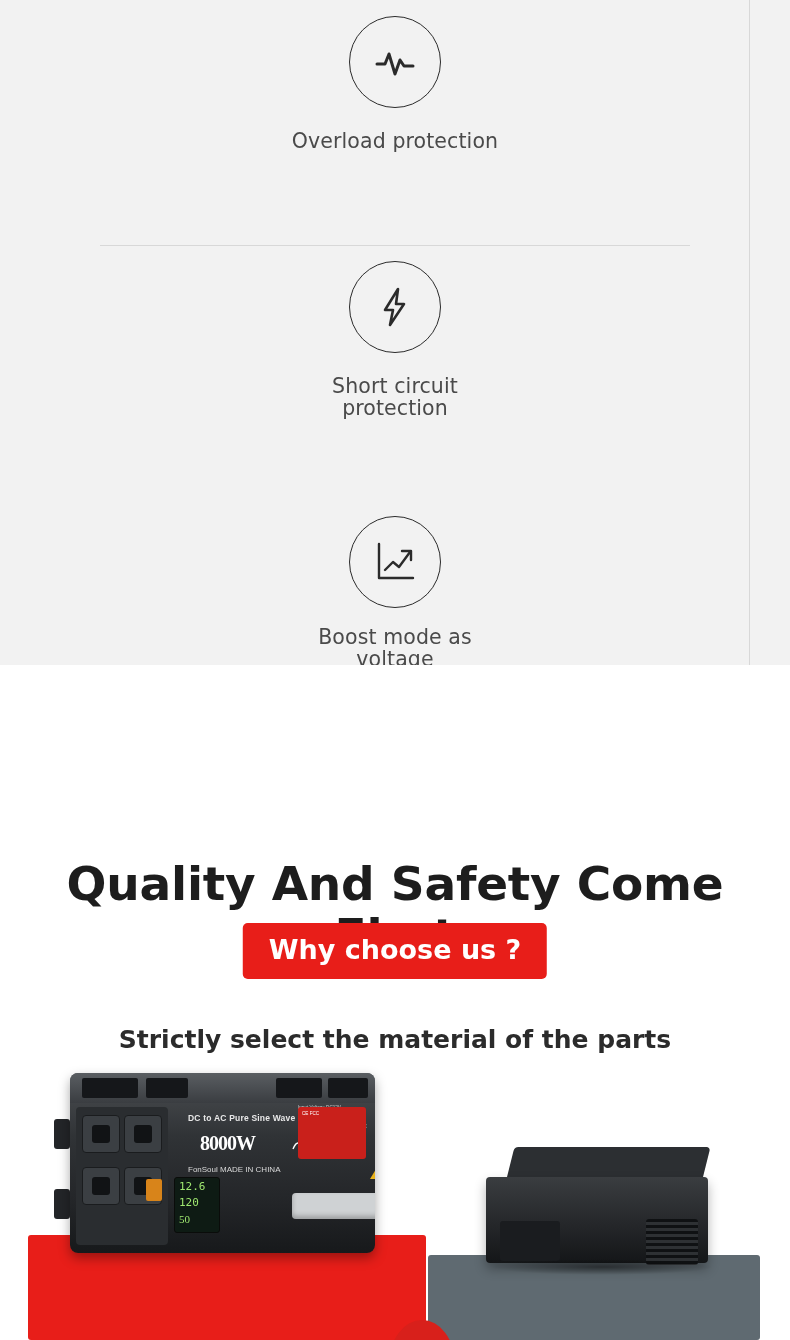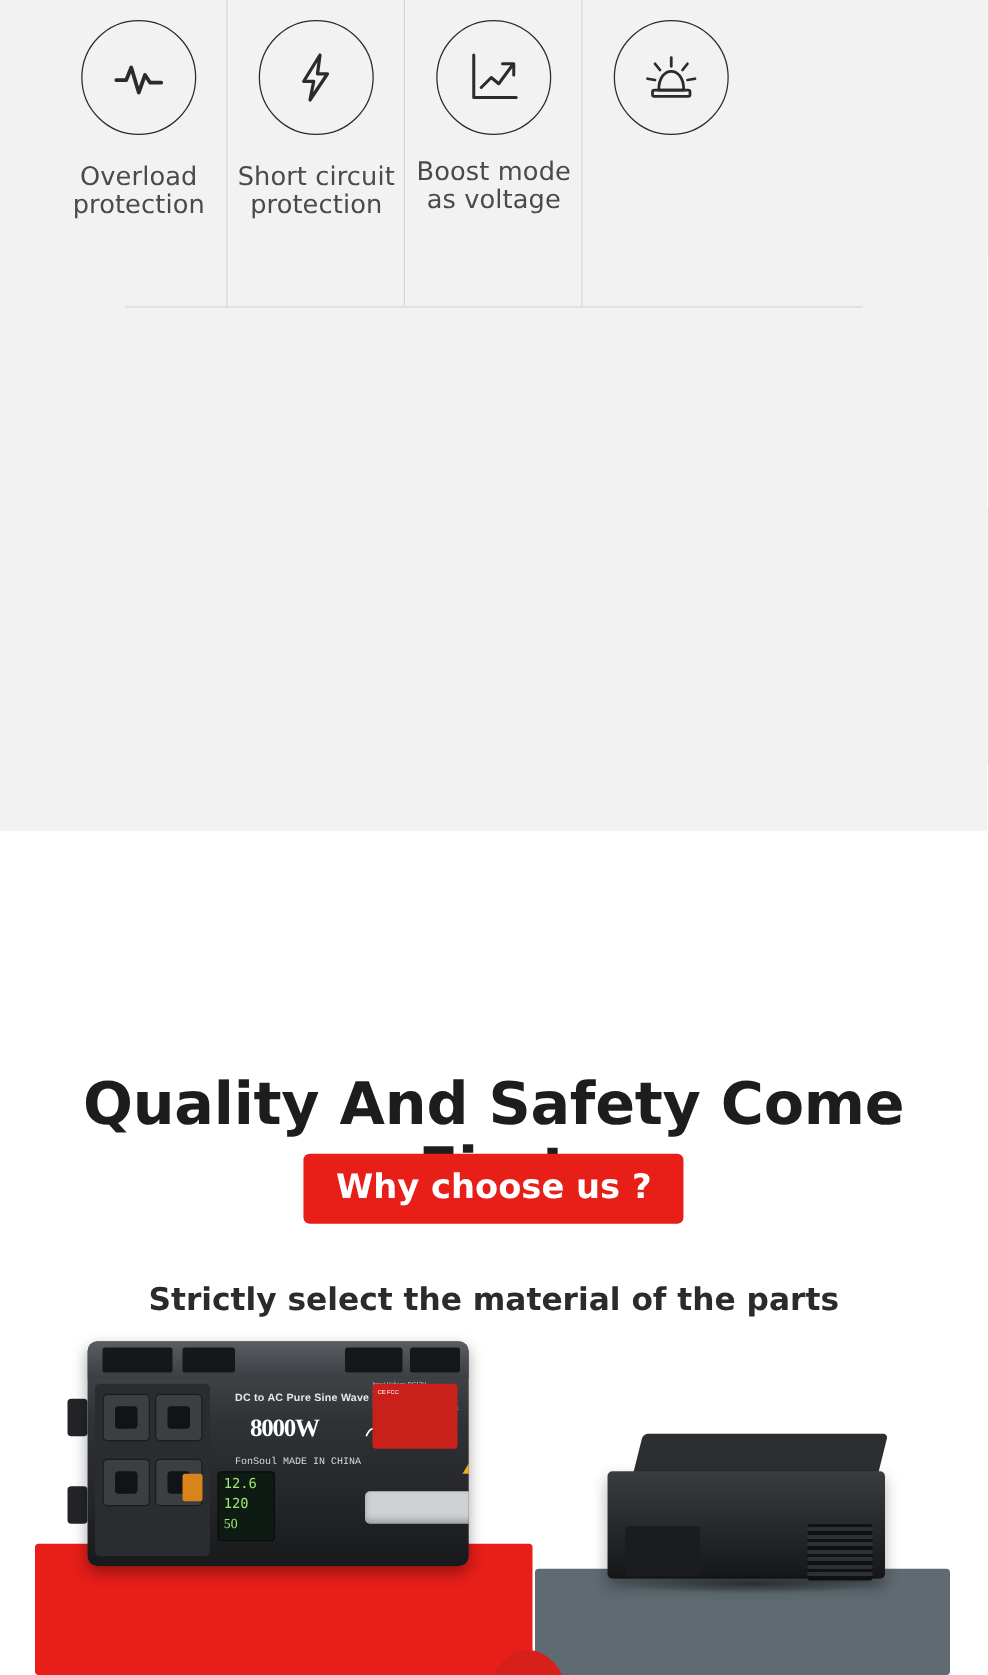--- a/index.html
+++ b/index.html
@@ -25,21 +25,21 @@
     width: 790px;
     height: 665px;
     background: #f2f2f2;
   }
   .feature-grid {
     position: absolute;
     left: 40px;
     top: 0;
     width: 710px;
     display: grid;
-    grid-template-columns: 1fr 1fr 1fr 1fr 1fr;
+    grid-template-columns: 1fr;
     grid-template-rows: 245px 255px;
   }
   .feature-cell {
     position: relative;
     display: flex;
     flex-direction: column;
     align-items: center;
     justify-content: flex-start;
     padding-top: 4px;
   }
@@ -253,21 +253,21 @@
     font-family: Liberation Serif, serif;
     letter-spacing: -1px;
     line-height: 32px;
   }
   .inv-sub {
     position: absolute;
     left: 118px;
     top: 92px;
     color: #d9d9d9;
     font-size: 8px;
-    font-family: Liberation Mono, monospace;
+    font-family: Liberation Sans, sans-serif;
     white-space: nowrap;
   }
   .inv-red-label {
     position: absolute;
     left: 228px;
     top: 34px;
     width: 68px;
     height: 52px;
     background: #c9201b;
     border-radius: 3px;

